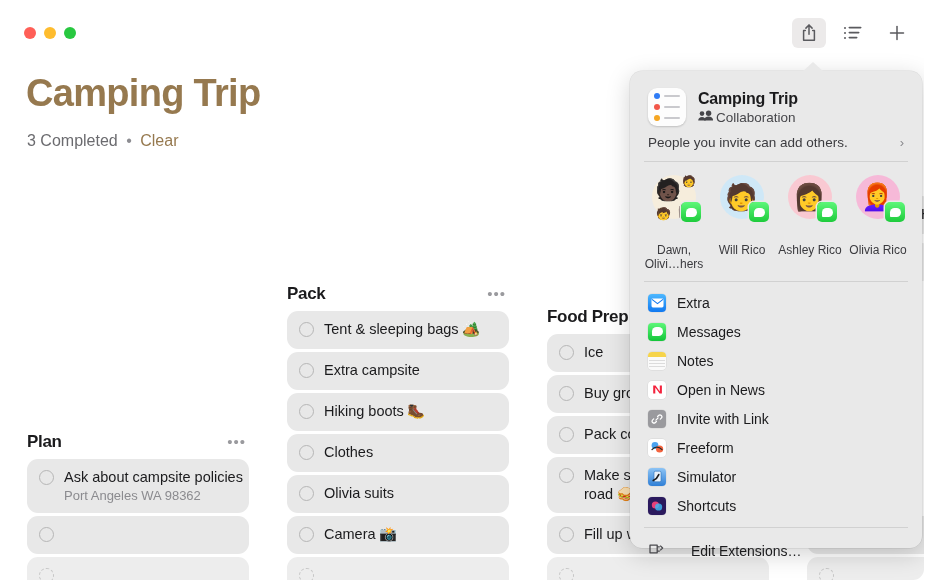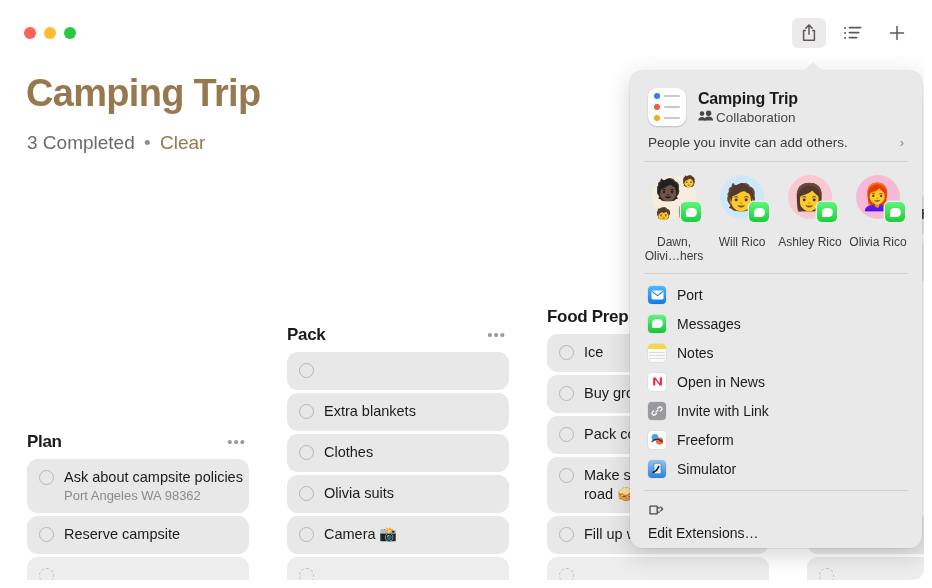--- a/index.html
+++ b/index.html
@@ -27,21 +27,21 @@
   .tbtn svg{display:block;}
 
   
   .page-title{
     position:absolute;left:18px;top:66px;
     font-size:38px;font-weight:bold;letter-spacing:-0.7px;
     color:#96794f;
   }
   .substatus{
     position:absolute;left:19px;top:126px;
-    font-size:19px;color:#6b6b6f;
+    font-size:16px;color:#6b6b6f;
   }
   .substatus .sep{color:#8d8d92;margin:0 4px;}
   .substatus .clear{color:#96794f;cursor:default;}
 
   
   .columns{position:absolute;left:0;top:172px;width:916px;height:419px;display:flex;align-items:flex-end;}
   .col{width:260px;flex:0 0 260px;position:relative;}
   .col-head{
     display:flex;align-items:center;justify-content:space-between;
     padding:0 22px 0 19px;height:35px;
@@ -103,27 +103,27 @@
   .avatars{display:flex;justify-content:space-between;padding:13px 12px 10px 12px;}
   .av{width:64px;display:flex;flex-direction:column;align-items:center;}
   .av-circle{position:relative;width:44px;height:44px;border-radius:50%;display:flex;align-items:center;justify-content:center;font-size:26px;line-height:1;overflow:visible;}
   .av-badge{
     position:absolute;right:-5px;bottom:-3px;width:20px;height:20px;border-radius:5px;
     background:linear-gradient(#5df779,#1ecb3c);
     display:flex;align-items:center;justify-content:center;
     box-shadow:0 0 0 1.5px #e9e9e9;
   }
   .av-badge span{display:block;width:11px;height:9px;background:#fff;border-radius:5px 5px 5px 1px;}
-  .av-name{margin-top:16px;font-size:12px;color:#3b3b3f;text-align:center;line-height:14px;}
+  .av-name{margin-top:24px;font-size:12px;color:#3b3b3f;text-align:center;line-height:14px;}
 
   .menu{padding:6px 0 0 0;}
   .menu-item{display:flex;align-items:center;gap:11px;padding:3px 18px;height:23px;cursor:default;}
   .menu-label{font-size:14px;color:#1b1b1d;}
   .app-icon{width:18px;height:18px;border-radius:4px;flex:0 0 auto;display:flex;align-items:center;justify-content:center;font-size:11px;color:#fff;overflow:hidden;position:relative;box-shadow:0 0 0 .5px rgba(0,0,0,.08);}
-  .menu-foot{display:flex;gap:3px;padding:3px 18px;height:23px;cursor:default;flex-direction:column;}
+  .menu-foot{display:flex;align-items:center;gap:25px;padding:3px 18px;height:23px;cursor:default;}
 
   
   .col4{position:absolute;left:901px;top:155px;width:30px;height:419px;z-index:5;}
 </style>
 </head>
 <body>
 
 <div class="window">
 
   <div class="traffic">
@@ -194,43 +194,49 @@
         <div class="items">
           <div class="item">
             <div class="radio"></div>
             <div class="item-body">
               <div class="item-title">Ask about campsite policies</div>
               <div class="item-note">Port Angeles WA 98362</div>
             </div>
           </div>
           <div class="item">
             <div class="radio"></div>
-            <div class="item-body">
-              <div class="item-title">Reserve campsite</div>
-            </div>
           </div>
           <div class="item empty">
             <div class="radio dashed"></div>
             <div class="item-body"></div>
           </div>
         </div>
       </div>
       <div class="col">
         <div class="col-head">
           <span class="col-title">Pack</span>
           <span class="col-more">•••</span>
         </div>
         <div class="items">
           <div class="item">
             <div class="radio"></div>
-          </div>
-          <div class="item">
-            <div class="radio"></div>
-            <div class="item-body">
-              <div class="item-title">Extra blankets</div>
+            <div class="item-body">
+              <div class="item-title">Tent &amp; sleeping bags 🏕️</div>
+            </div>
+          </div>
+          <div class="item">
+            <div class="radio"></div>
+            <div class="item-body">
+              <div class="item-title">Extra campsite</div>
+            </div>
+          </div>
+          <div class="item">
+            <div class="radio"></div>
+            <div class="item-body">
+              <div class="item-title">Hiking boots 🥾</div>
             </div>
           </div>
           <div class="item">
             <div class="radio"></div>
             <div class="item-body">
               <div class="item-title">Clothes</div>
             </div>
           </div>
           <div class="item">
             <div class="radio"></div>
@@ -401,21 +407,21 @@
     <div class="divider"></div>
 
     <div class="menu">
         <div class="menu-item">
           <span class="app-icon" style="background:linear-gradient(#4db8ff,#1078f0)">
             <svg width="13" height="10" viewBox="0 0 13 10">
               <rect x="0.5" y="0.5" width="12" height="9" rx="1.4" fill="#fff"></rect>
               <path d="M1 1.4l5.5 4.2L12 1.4" fill="none" stroke="#1078f0" stroke-width="1.1"></path>
             </svg>
           </span>
-          <span class="menu-label">Port</span>
+          <span class="menu-label">Extra</span>
         </div>
         <div class="menu-item">
           <span class="app-icon" style="background:linear-gradient(#5df779,#13c53a)">
             <span style="width:11px;height:9px;background:#fff;border-radius:5px 5px 5px 1px;display:block"></span>
           </span>
           <span class="menu-label">Messages</span>
         </div>
         <div class="menu-item">
           <span class="app-icon" style="background:#fafafa">
             <span style="position:absolute;top:0;left:0;right:0;height:5px;background:#f6d44b"></span>
@@ -456,20 +462,29 @@
           <span class="menu-label">Freeform</span>
         </div>
         <div class="menu-item">
           <span class="app-icon" style="background:linear-gradient(#8dc4f5,#2f7fd6)">
             <svg width="13" height="13" viewBox="0 0 13 13">
               <rect x="3" y="1.2" width="7" height="10.6" rx="1.5" fill="#e9f2fb" stroke="#2c6fb5" stroke-width=".6"></rect>
               <path d="M2.2 10.6c2.6-1.2 4.5-3.3 5.6-6" fill="none" stroke="#1c1c1e" stroke-width="1.6" stroke-linecap="round"></path>
             </svg>
           </span>
           <span class="menu-label">Simulator</span>
+        </div>
+        <div class="menu-item">
+          <span class="app-icon" style="background:#2b1a5e">
+            <svg width="14" height="14" viewBox="0 0 14 14">
+              <circle cx="5.4" cy="6" r="3.6" fill="#e8407a"></circle>
+              <circle cx="8.6" cy="8" r="3.6" fill="#3fb5f0" fill-opacity=".85"></circle>
+            </svg>
+          </span>
+          <span class="menu-label">Shortcuts</span>
         </div>
       </div>
 
     <div class="divider" style="margin-top:7px"></div>
 
     <div class="menu-foot" style="margin-top:8px">
       <span>
         <svg width="18" height="16" viewBox="0 0 18 16">
             <g fill="none" stroke="#4a4a4e" stroke-width="1.3" stroke-linejoin="round">
               <path d="M2 4.2h7.2v7.6H2z"></path>

